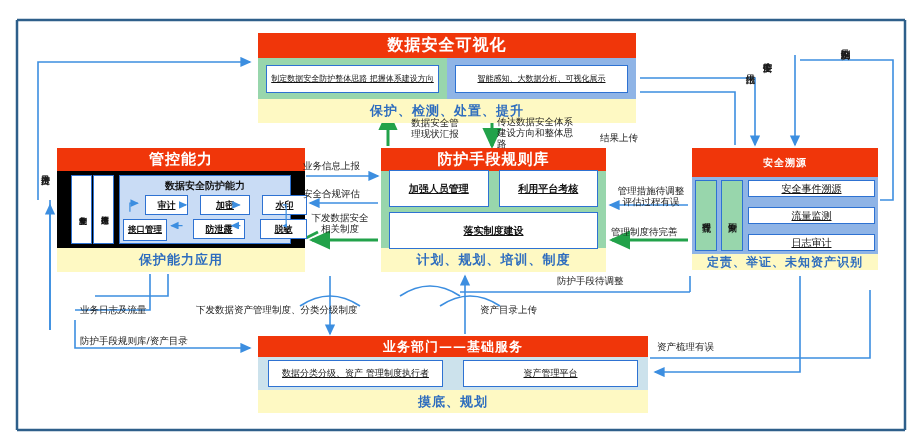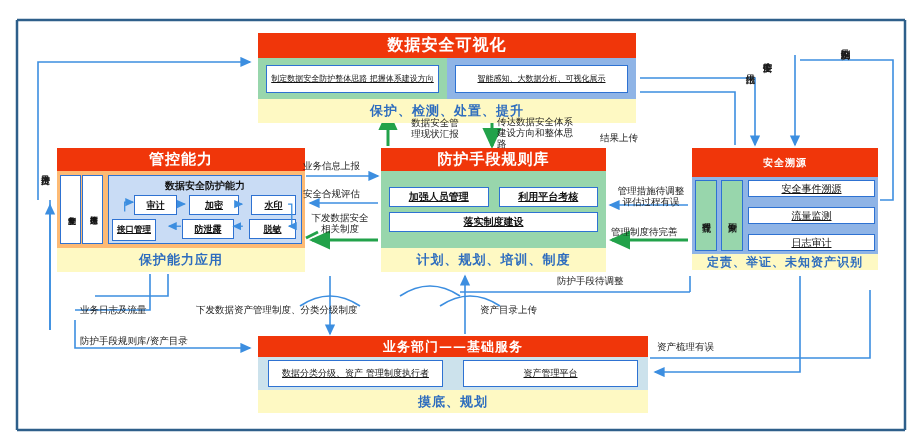--- a/index.html
+++ b/index.html
@@ -45,36 +45,36 @@
   #p-visual .hdr{height:25px;font-size:16px;}
   #p-visual .body{height:41px;}
   #p-visual .half-green{background:#98D6AC;width:50%;display:flex;align-items:center;justify-content:center;}
   #p-visual .half-blue{background:#8FB4E6;width:50%;display:flex;align-items:center;justify-content:center;}
   #p-visual .cell{width:92%;height:28px;font-size:8px;}
   #p-visual .ftr{height:24px;font-size:13px;}
 
   
   #p-ctrl{left:57px;top:148px;width:248px;height:124px;}
   #p-ctrl .hdr{height:23px;font-size:15px;}
-  #p-ctrl .body{height:77px;background:#fdba74;padding:4px 3px;}
+  #p-ctrl .body{height:77px;background:#000000;padding:4px 14px;}
   #p-ctrl .ftr{height:24px;font-size:13px;}
   #p-ctrl .vwrap{display:flex;gap:1px;width:44px;height:100%;}
   #p-ctrl .vcell{font-size:8px;width:21px;height:100%;padding:1px 0;}
   #p-ctrl .inner{flex:1;margin-left:4px;background:#C9DCF5;border:1px solid #2E72D2;
         box-sizing:border-box;padding:2px 3px;display:flex;flex-direction:column;}
   #p-ctrl .inner-title{color:#111;font-size:10px;font-weight:bold;text-align:center;height:15px;line-height:15px;}
   #p-ctrl .grid{flex:1;position:relative;}
   #p-ctrl .grid .cell{position:absolute;font-size:9px;font-weight:bold;}
 
   
   #p-super{left:381px;top:148px;width:225px;height:124px;}
   #p-super .hdr{height:23px;font-size:15px;}
   #p-super .body{height:77px;background:#98D6AC;flex-direction:column;justify-content:center;gap:5px;padding:4px 8px;}
   #p-super .row{display:flex;gap:10px;}
-  #p-super .cell{flex:1;height:20px;font-size:10px;font-weight:bold;}
+  #p-super .cell{flex:1;height:37px;font-size:10px;font-weight:bold;}
   #p-super .ftr{height:24px;font-size:13px;}
 
   
   #p-trace{left:692px;top:148px;width:186px;height:124px;}
   #p-trace .hdr{height:29px;font-size:10px;}
   #p-trace .body{height:77px;background:#8FB4E6;padding:3px;}
   #p-trace .vwrap{display:flex;gap:4px;}
   #p-trace .vcell{font-size:9px;width:22px;height:100%;background:#98D6AC;}
   #p-trace .stack{flex:1;margin-left:5px;display:flex;flex-direction:column;gap:10px;justify-content:center;}
   #p-trace .cell{height:19px;font-size:10px;}

